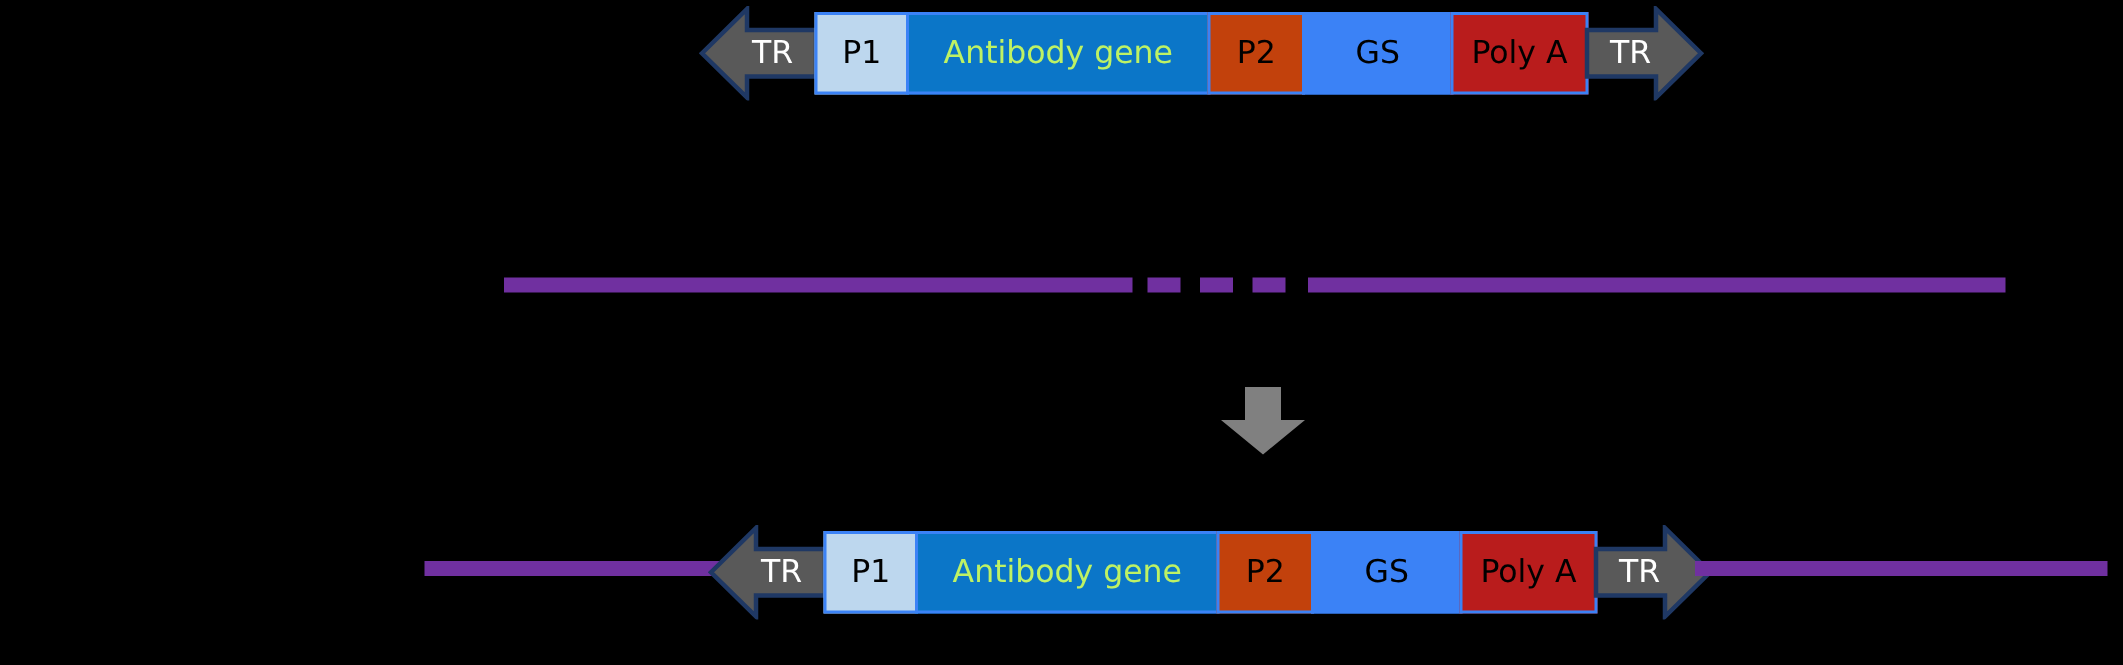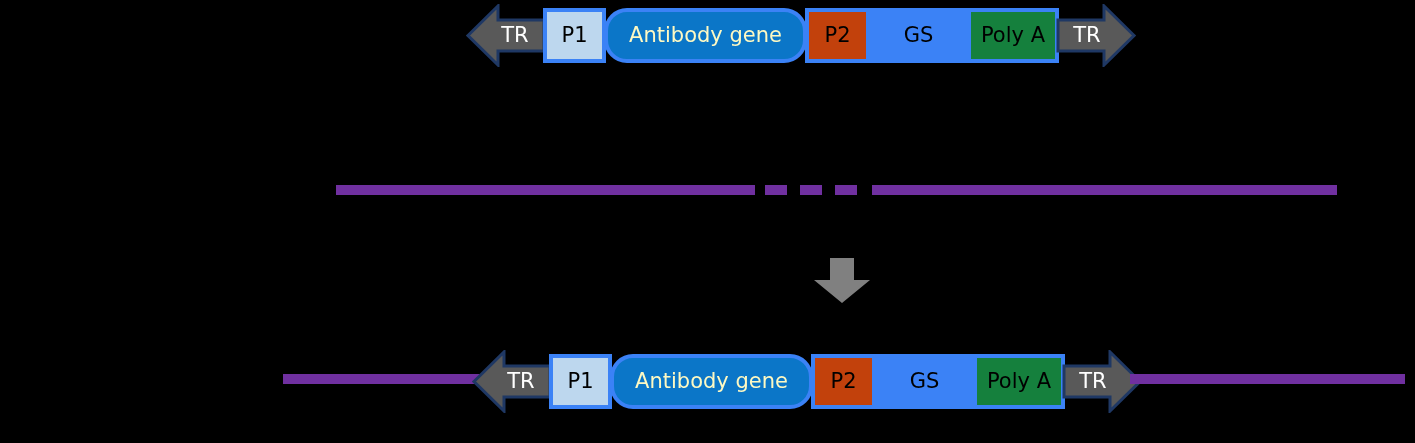--- a/index.html
+++ b/index.html
@@ -20,37 +20,37 @@
   }
 
   
   .cassette {
     position: absolute;
     display: flex;
     align-items: stretch;
   }
   .seg {
     box-sizing: border-box;
-    border: 4px solid #3b82f6;
+    border: 2px solid #3b82f6;
     display: flex;
     align-items: center;
     justify-content: center;
     font-size: 21px;
     line-height: 1;
     color: #000000;
     letter-spacing: 0px;
     white-space: nowrap;
   }
   .seg + .seg { margin-left: -2px; }
 
   .seg-p1   { background: #BDD7EE; }
-  .seg-gene { background: #0B76C8; color: #fef9c3; border-radius: 23px; }
+  .seg-gene { background: #0B76C8; color: #bef264; }
   .seg-p2   { background: #c2410c; }
   .seg-gs   { background: #3b82f6; }
-  .seg-polya{ background: #15803d; }
+  .seg-polya{ background: #b91c1c; }
 
   
   .tr {
     position: absolute;
     display: flex;
     align-items: center;
     justify-content: center;
     color: #FFFFFF;
     font-size: 21px;
     line-height: 1;

